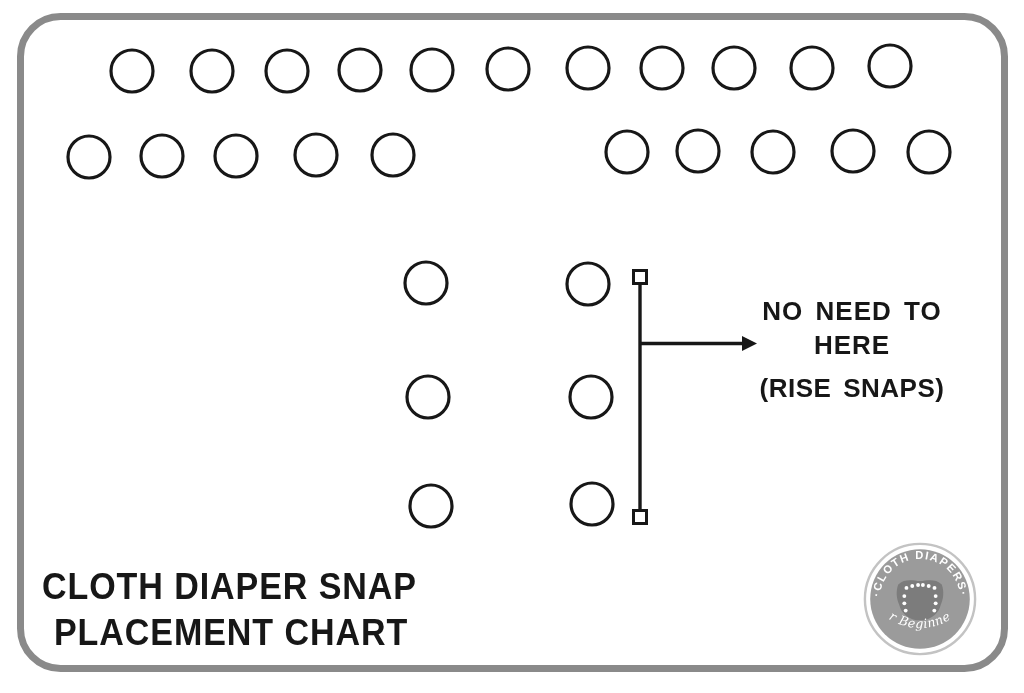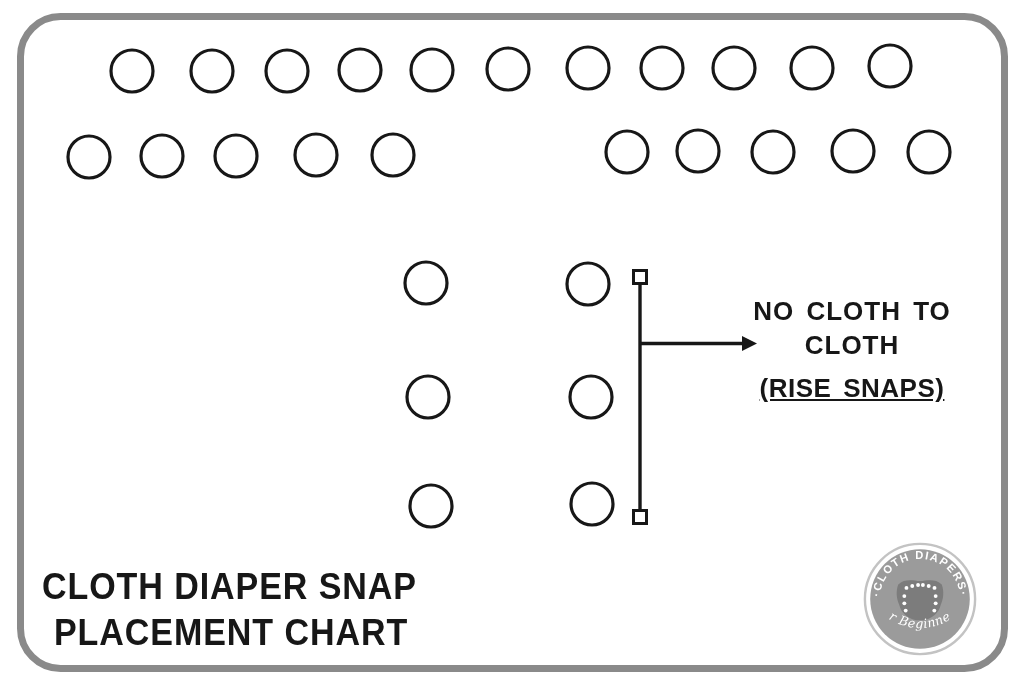--- a/index.html
+++ b/index.html
@@ -25,21 +25,21 @@
   #snap-root circle{fill:#ffffff;stroke:var(--ink);}
   #measure-root line, #arrow-root line{stroke:var(--ink);stroke-width:3.4;}
   #measure-root rect{fill:#ffffff;stroke:var(--ink);stroke-width:3;}
   #arrow-root polygon{fill:var(--ink);}
   .annotation{
     position:absolute;left:739px;top:294px;width:226px;
     text-align:center;color:var(--ink);
     font-weight:bold;font-size:26px;line-height:34px;
     letter-spacing:1px;word-spacing:4px;
   }
-  .annotation .subtext{margin-top:9px;font-size:26px;letter-spacing:0.5px;text-decoration:underline;}
+  .annotation .subtext{margin-top:9px;font-size:26px;letter-spacing:0.5px;}
   .chart-title{
     position:absolute;left:42px;top:564px;
     color:var(--ink);font-weight:bold;font-size:37px;line-height:46px;
     letter-spacing:1px;white-space:nowrap;
     transform:scaleX(0.92);transform-origin:left top;
   }
   .chart-title .title-line2{padding-left:13px;}
   .badge{position:absolute;left:862px;top:541px;width:116px;height:116px;}
   .badge .arc-label{
     fill:var(--badge_text);font-family:"Liberation Sans",sans-serif;
@@ -102,22 +102,22 @@
         <rect x="633.5" y="270.5" width="13" height="13"></rect>
         <rect x="633.5" y="510.5" width="13" height="13"></rect>
       </g>
     <g id="arrow-root">
         <line x1="640" y1="343.5" x2="744" y2="343.5"></line>
         <polygon points="742,336 757,343.5 742,351"></polygon>
       </g>
   </svg>
 
   <div class="annotation">
-    <div>NO CLOTH TO</div>
-    <div>CLOTH</div>
+    <div>NO NEED TO</div>
+    <div>HERE</div>
     <div class="subtext">(RISE SNAPS)</div>
   </div>
 
   <div class="chart-title">
     <div class="title-line1">CLOTH DIAPER SNAP</div>
     <div class="title-line2">PLACEMENT CHART</div>
   </div>
 
   <svg class="badge" viewBox="0 0 120 120">
     <circle cx="60" cy="60" r="57" fill="#ffffff" stroke="var(--badge_ring)" stroke-width="2.5"></circle>

